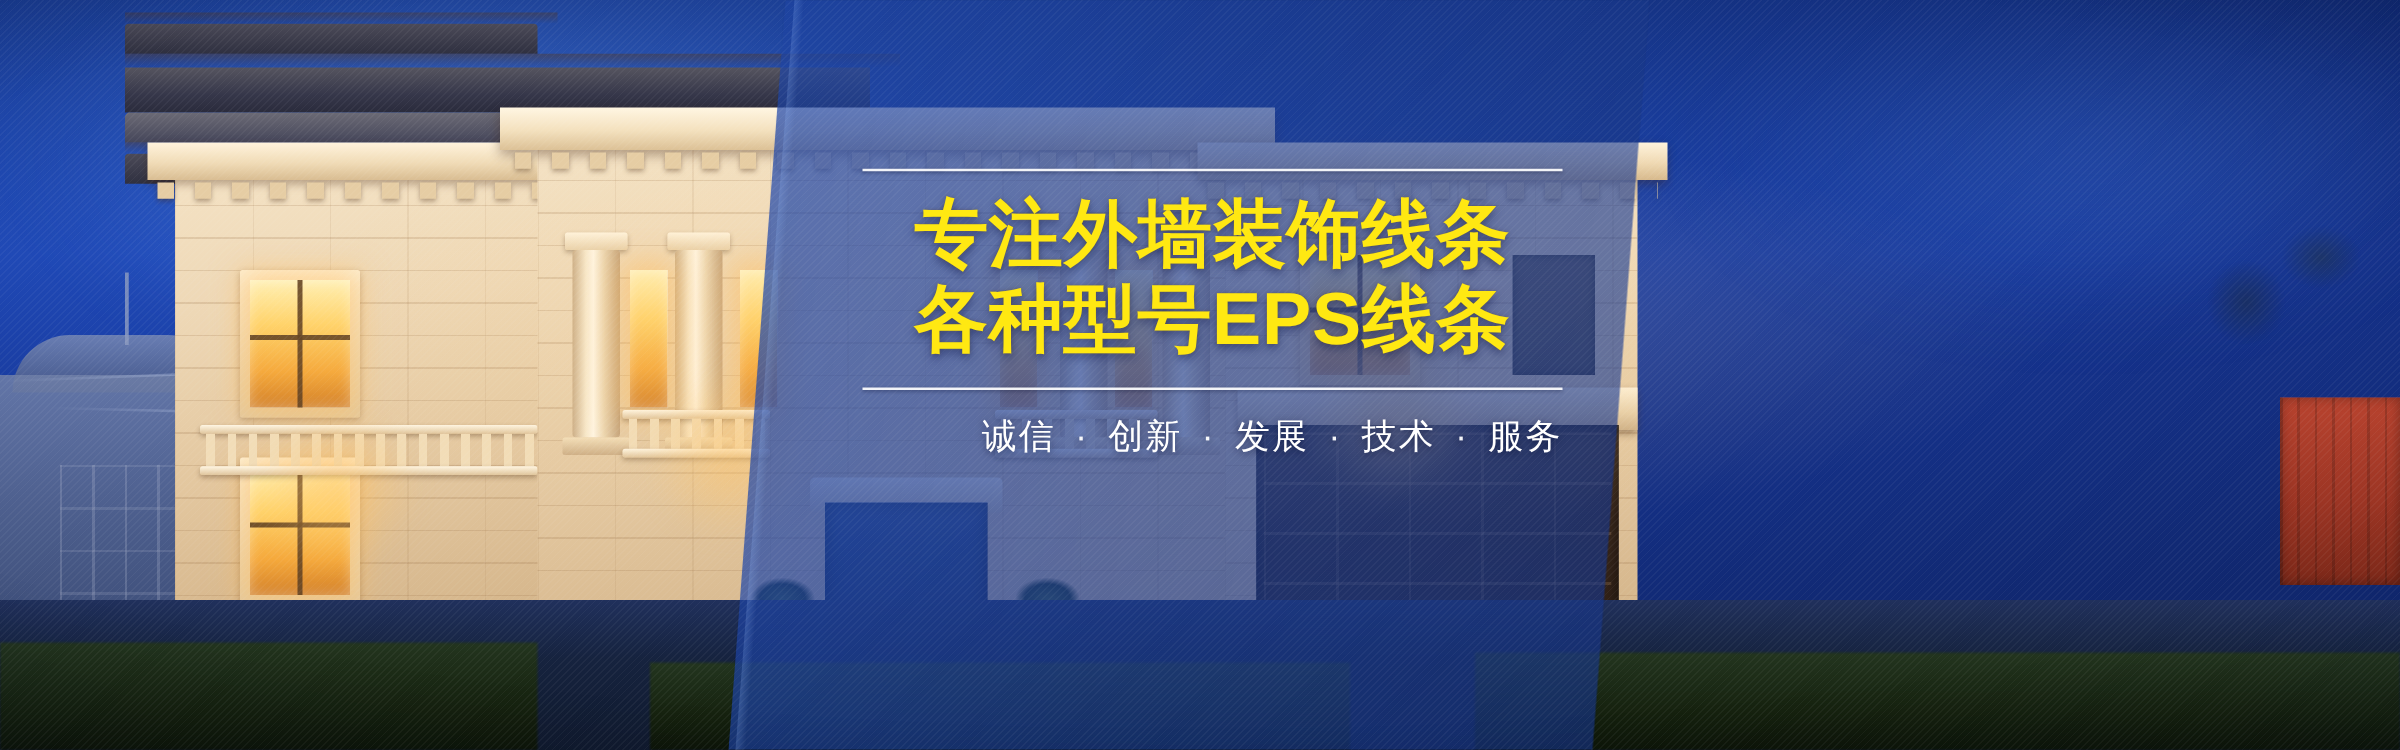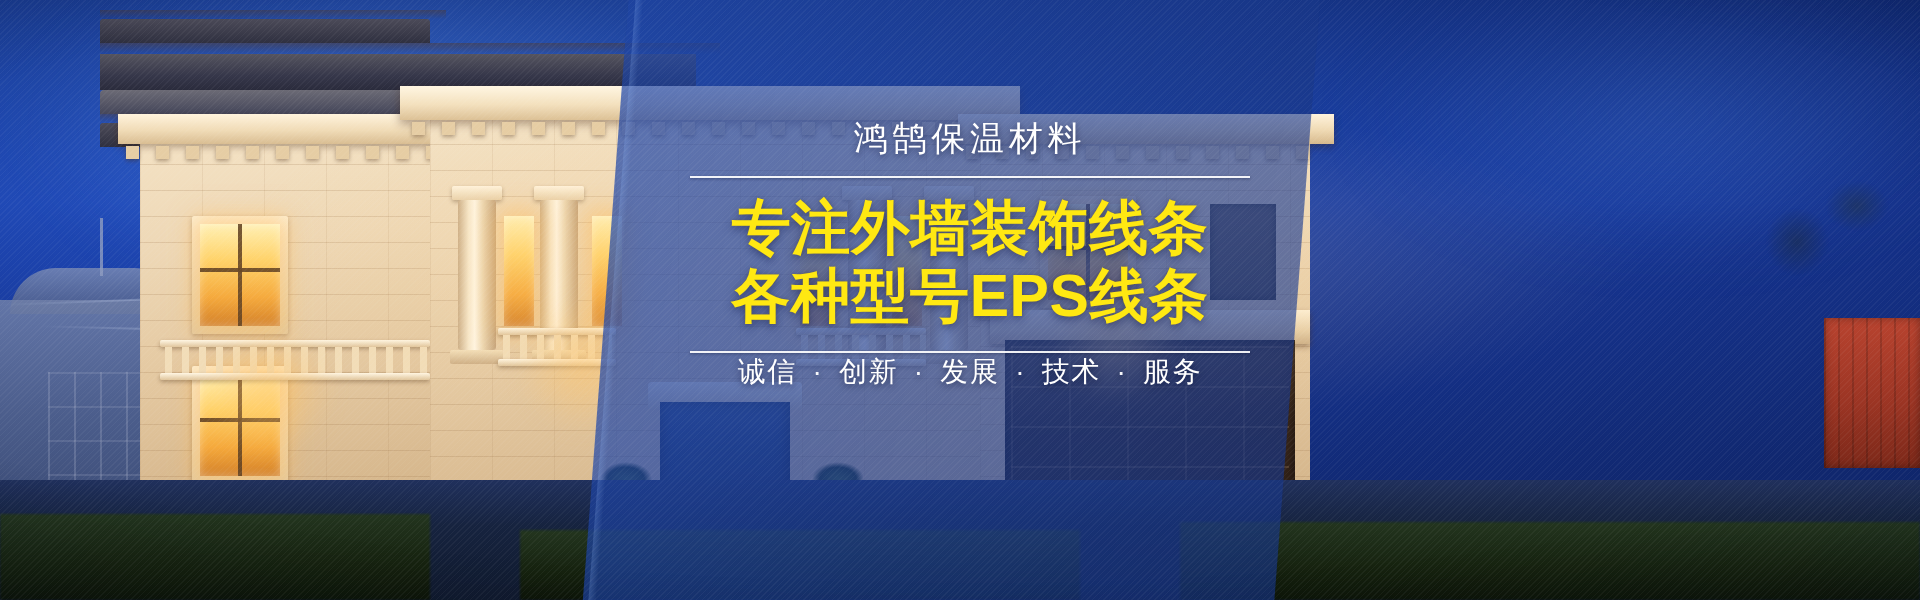--- a/index.html
+++ b/index.html
@@ -333,26 +333,28 @@
     color:#ffe812;
     letter-spacing:.01em;
     white-space:nowrap;
     text-shadow:
        0 0 2px rgba(120,80,0,.35),
        0 3px 8px rgba(20,30,80,.55);
   }
   .headline .ln { display:block; }
 
   .tagline {
+    margin-top:18px;
     font-size:28px;
     color:#ffffff;
     letter-spacing:.06em;
     font-weight:400;
     white-space:nowrap;
     text-shadow:0 2px 6px rgba(0,10,40,.55);
+    text-align:right;
   }
   .tagline .sep { padding:0 6px; opacity:.95; }
 </style>
 </head>
 <body>
 
 <div id="banner">
 
   <div class="sky"></div>
   <div class="sky-glow-l"></div>
@@ -474,21 +476,20 @@
   <div class="hedge" style="left:520px; width:560px; height:70px;"></div>
   <div class="hedge" style="left:1180px; right:0; width:740px; height:78px;"></div>
 
   <div class="overlay">
     <div class="panel"></div>
     <div class="panel-edge-l"></div>
   </div>
 
   <div class="textblock">
 
-    <div class="subtitle">鸿鹄保温材料</div>
 
     <div class="rule"></div>
 
     <div class="headline">
       <span class="ln">专注外墙装饰线条</span>
       <span class="ln">各种型号EPS线条</span>
     </div>
 
     <div class="rule bottom"></div>
 

